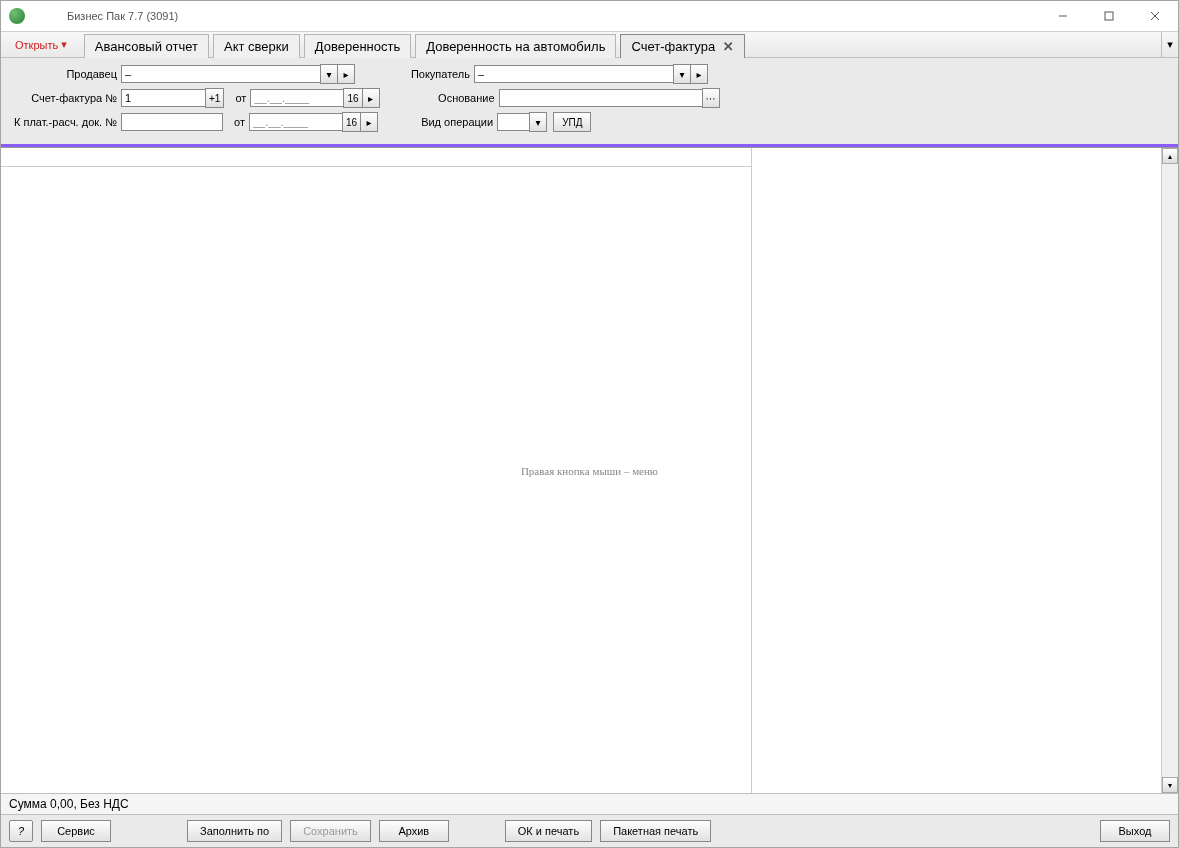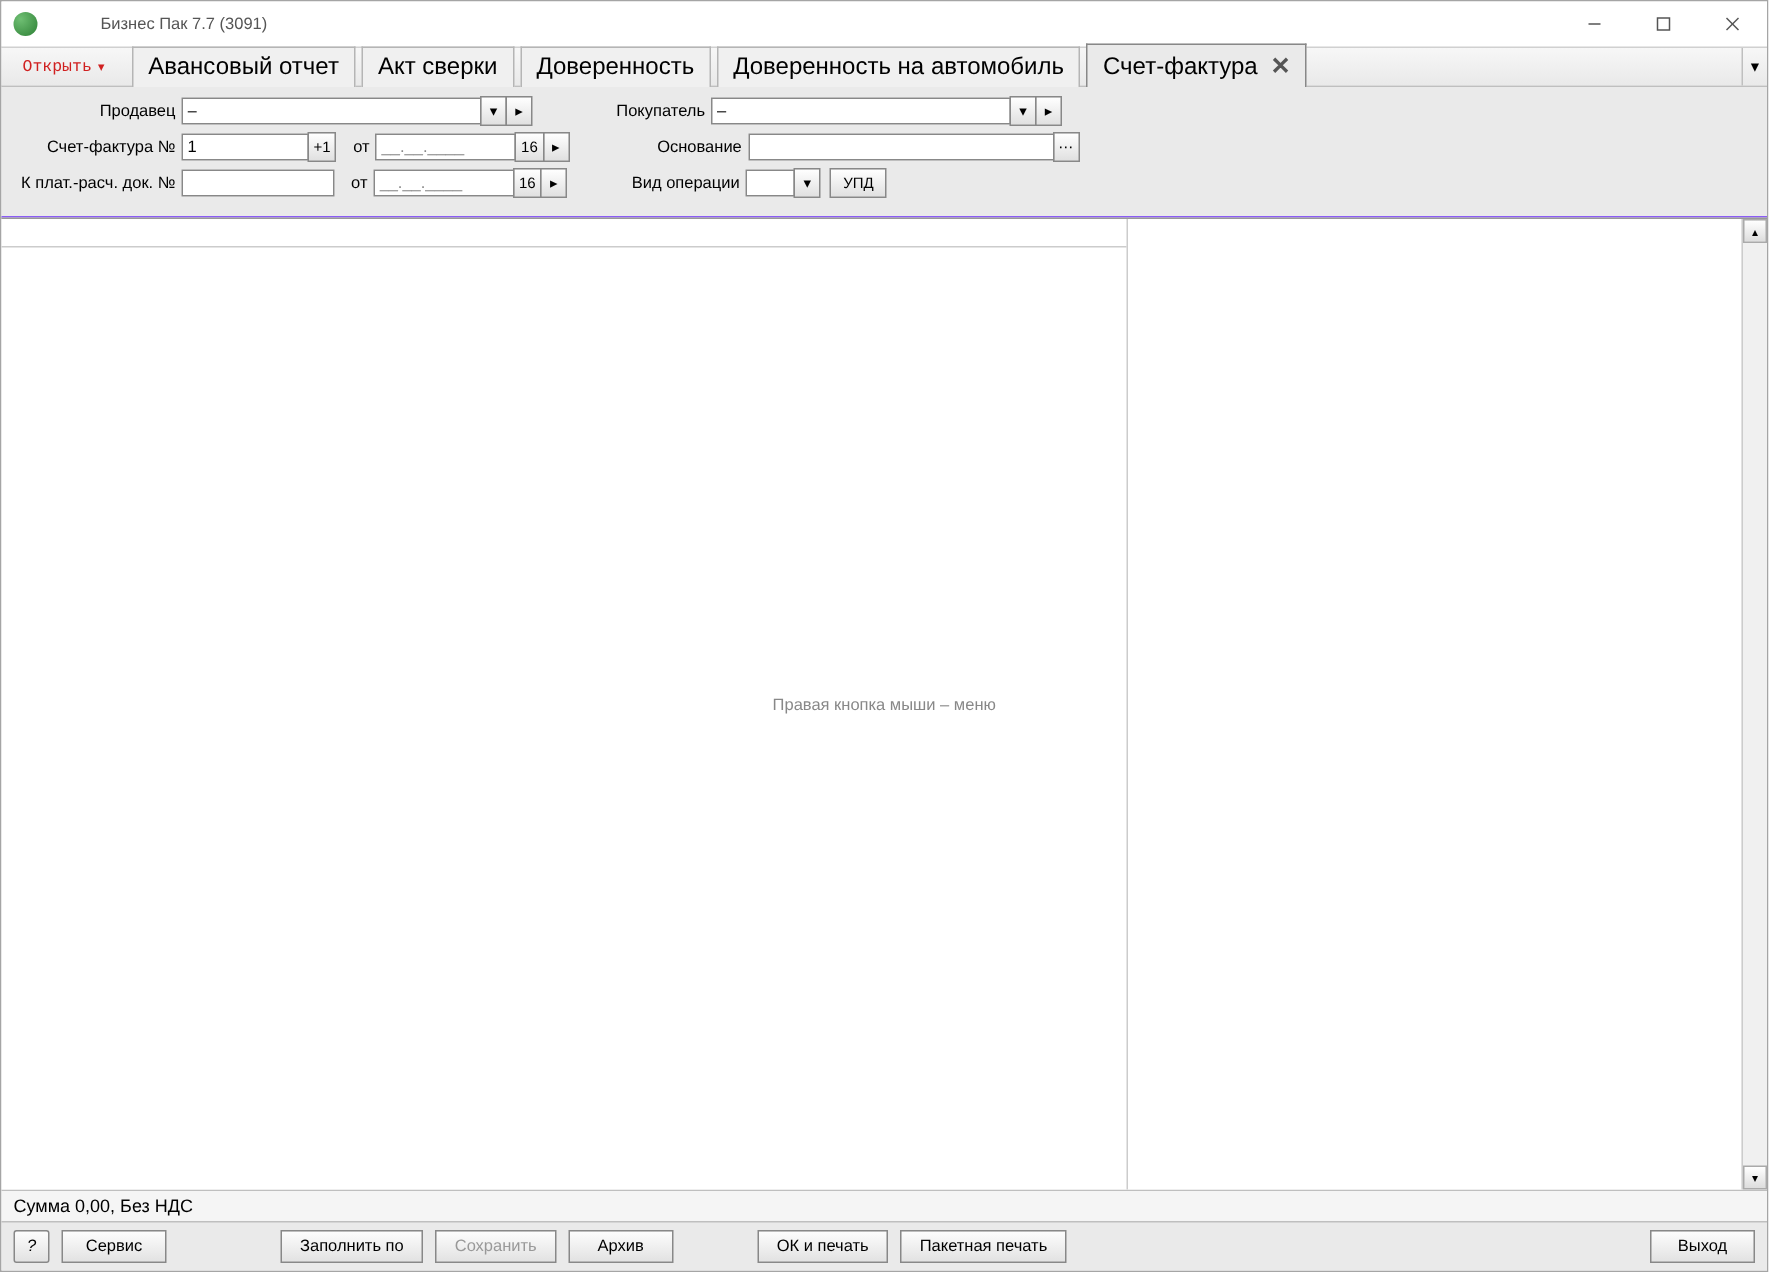--- a/index.html
+++ b/index.html
@@ -5,46 +5,46 @@
 html,body{margin:0;padding:0;height:100%;font-family:Tahoma,Arial,sans-serif;font-size:11px;color:#000;background:#fff;}
 .window{width:1179px;height:848px;border:1px solid #a5a5a5;background:#fff;display:flex;flex-direction:column;box-sizing:border-box;}
 .titlebar{height:30px;display:flex;align-items:center;padding:0 0 0 8px;background:#fff;}
 .tb-icon{width:16px;height:16px;border-radius:50%;background:radial-gradient(circle at 30% 30%,#6fbf73,#2d8035);margin-right:6px;}
 .tb-title{flex:1;color:#555;padding-left:36px;}
 .tb-btns{display:flex;}
 .tb-btn{width:46px;height:30px;display:flex;align-items:center;justify-content:center;color:#555;cursor:pointer;}
 .tb-btn svg{width:10px;height:10px;}
 
 .toolbar{height:25px;background:linear-gradient(#f7f7f7,#e9e9e9);border-top:1px solid #d0d0d0;border-bottom:1px solid #bfbfbf;display:flex;align-items:stretch;padding-left:6px;}
-.open-btn{padding:0 8px;display:flex;align-items:center;cursor:pointer;color:#d02020;font-family:Liberation Mono, monospace;}
+.open-btn{padding:0 8px;display:flex;align-items:center;cursor:pointer;color:#d02020;}
 .arrow-down{margin-left:3px;}
 .tabs{display:flex;align-items:flex-end;margin-left:6px;}
-.tab{padding:4px 10px;border:1px solid #b5b5b5;border-bottom:none;margin-right:1px;background:#f0f0f0;cursor:pointer;font-size:16px;position:relative;top:1px;}
+.tab{padding:4px 10px;border:1px solid #b5b5b5;border-bottom:none;margin-right:1px;background:#f0f0f0;cursor:pointer;font-size:13px;position:relative;top:1px;}
 .tab.active{background:#eaeaea;border-color:#888;z-index:2;}
 .tab-close{margin-left:4px;color:#555;font-weight:bold;}
 .sep{width:1px;background:#bfbfbf;margin:3px 1px;}
 .toolbar-right{margin-left:auto;width:16px;display:flex;align-items:center;justify-content:center;border-left:1px solid #bfbfbf;cursor:pointer;}
 
-.formarea{background:#eaeaea;padding:6px 8px 8px 8px;border-bottom:1px solid #8b5cf6;}
+.formarea{background:#eaeaea;padding:6px 8px 8px 8px;border-bottom:3px solid #8b5cf6;}
 .row{display:flex;align-items:center;margin-bottom:4px;}
 .lbl{text-align:right;padding-right:4px;white-space:nowrap;}
 .combo{display:flex;align-items:center;}
 .combo input{height:18px;border:1px solid #888;background:#fff;padding:0 3px;font:inherit;box-sizing:border-box;}
 .mini-btn{height:20px;min-width:18px;border:1px solid #888;background:linear-gradient(#fff,#e0e0e0);display:flex;align-items:center;justify-content:center;margin-left:-1px;cursor:pointer;font-size:10px;box-sizing:border-box;padding:0 3px;}
 .date-in{width:94px;}
 
 .grid-wrap{flex:1;display:flex;flex-direction:column;border-top:1px solid #999;position:relative;}
 .grid-head{display:flex;background:linear-gradient(#f7f7f7,#e4e4e4);border-bottom:1px solid #999;}
 .gh{border-right:1px solid #999;padding:2px 6px;font-size:11px;box-sizing:border-box;height:18px;display:flex;align-items:center;}
 .gh0{width:10px;padding:0;}
 .gh1{width:200px;} .gh2{width:100px;} .gh3{width:75px;} .gh4{width:90px;} .gh5{width:90px;} .gh6{width:85px;} .gh7{width:100px;}
 .grid-body{flex:1;background:#fff;position:relative;display:flex;}
 .grid-left{width:750px;border-right:1px solid #ccc;}
 .grid-first-row{height:18px;border-bottom:1px solid #ccc;display:flex;}
-.hint{position:absolute;left:16px;right:16px;top:50%;transform:translateY(-50%);text-align:center;color:#888;}
+.hint{position:absolute;left:16px;right:16px;top:50%;transform:translateY(-50%);text-align:center;color:#888;font-family:Liberation Serif, serif;}
 .scrollbar{width:16px;position:absolute;right:0;top:0;bottom:0;background:#f0f0f0;border-left:1px solid #ccc;}
 .sb-btn{height:16px;background:linear-gradient(#fff,#ddd);border:1px solid #aaa;display:flex;align-items:center;justify-content:center;font-size:8px;cursor:pointer;box-sizing:border-box;}
 .sb-bot{position:absolute;bottom:0;width:100%;}
 
 .status{height:20px;border-top:1px solid #bfbfbf;background:#f5f5f5;display:flex;align-items:center;padding:0 8px;font-size:12px;}
 
 .footer{height:32px;border-top:1px solid #bfbfbf;background:#eaeaea;display:flex;align-items:center;padding:0 8px;gap:8px;}
 .fbtn{height:22px;min-width:70px;padding:0 12px;border:1px solid #888;background:linear-gradient(#fdfdfd,#e2e2e2);cursor:pointer;font:inherit;display:inline-flex;align-items:center;justify-content:center;}
 .fbtn:disabled,.fbtn.disabled{color:#999;cursor:default;}
 .help-btn{width:24px;min-width:24px;padding:0;border-radius:2px;font-style:italic;}

